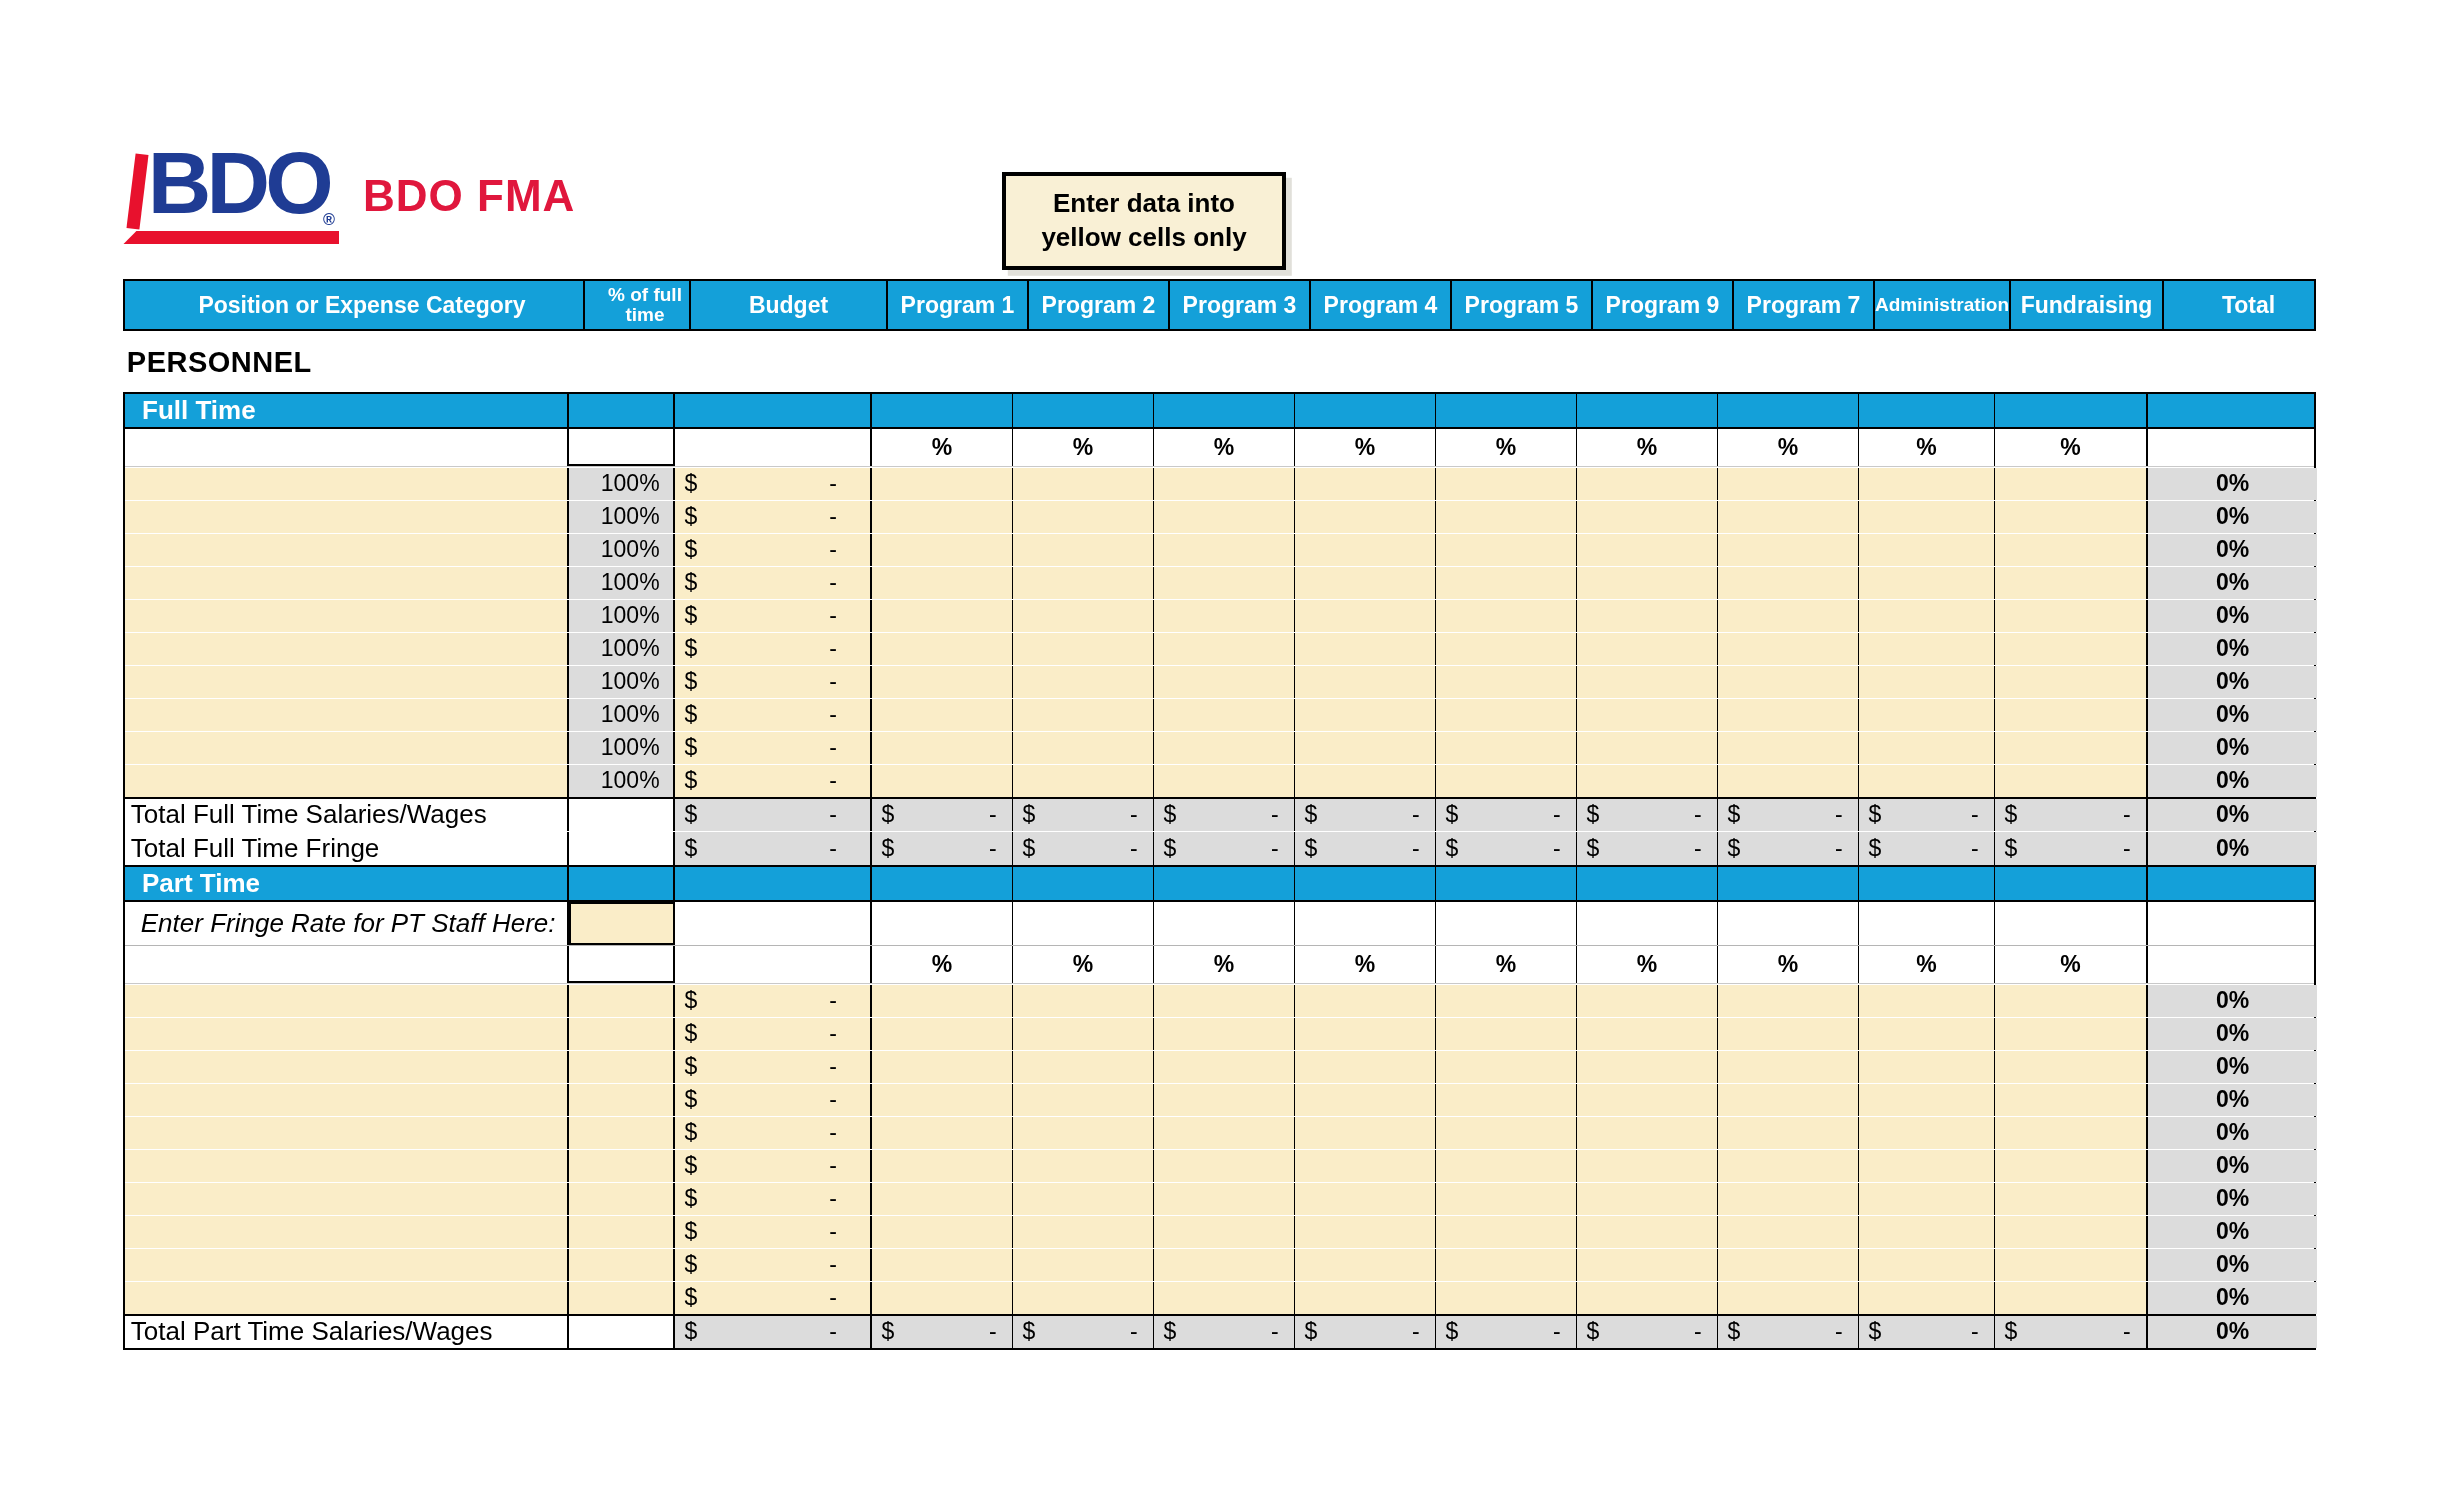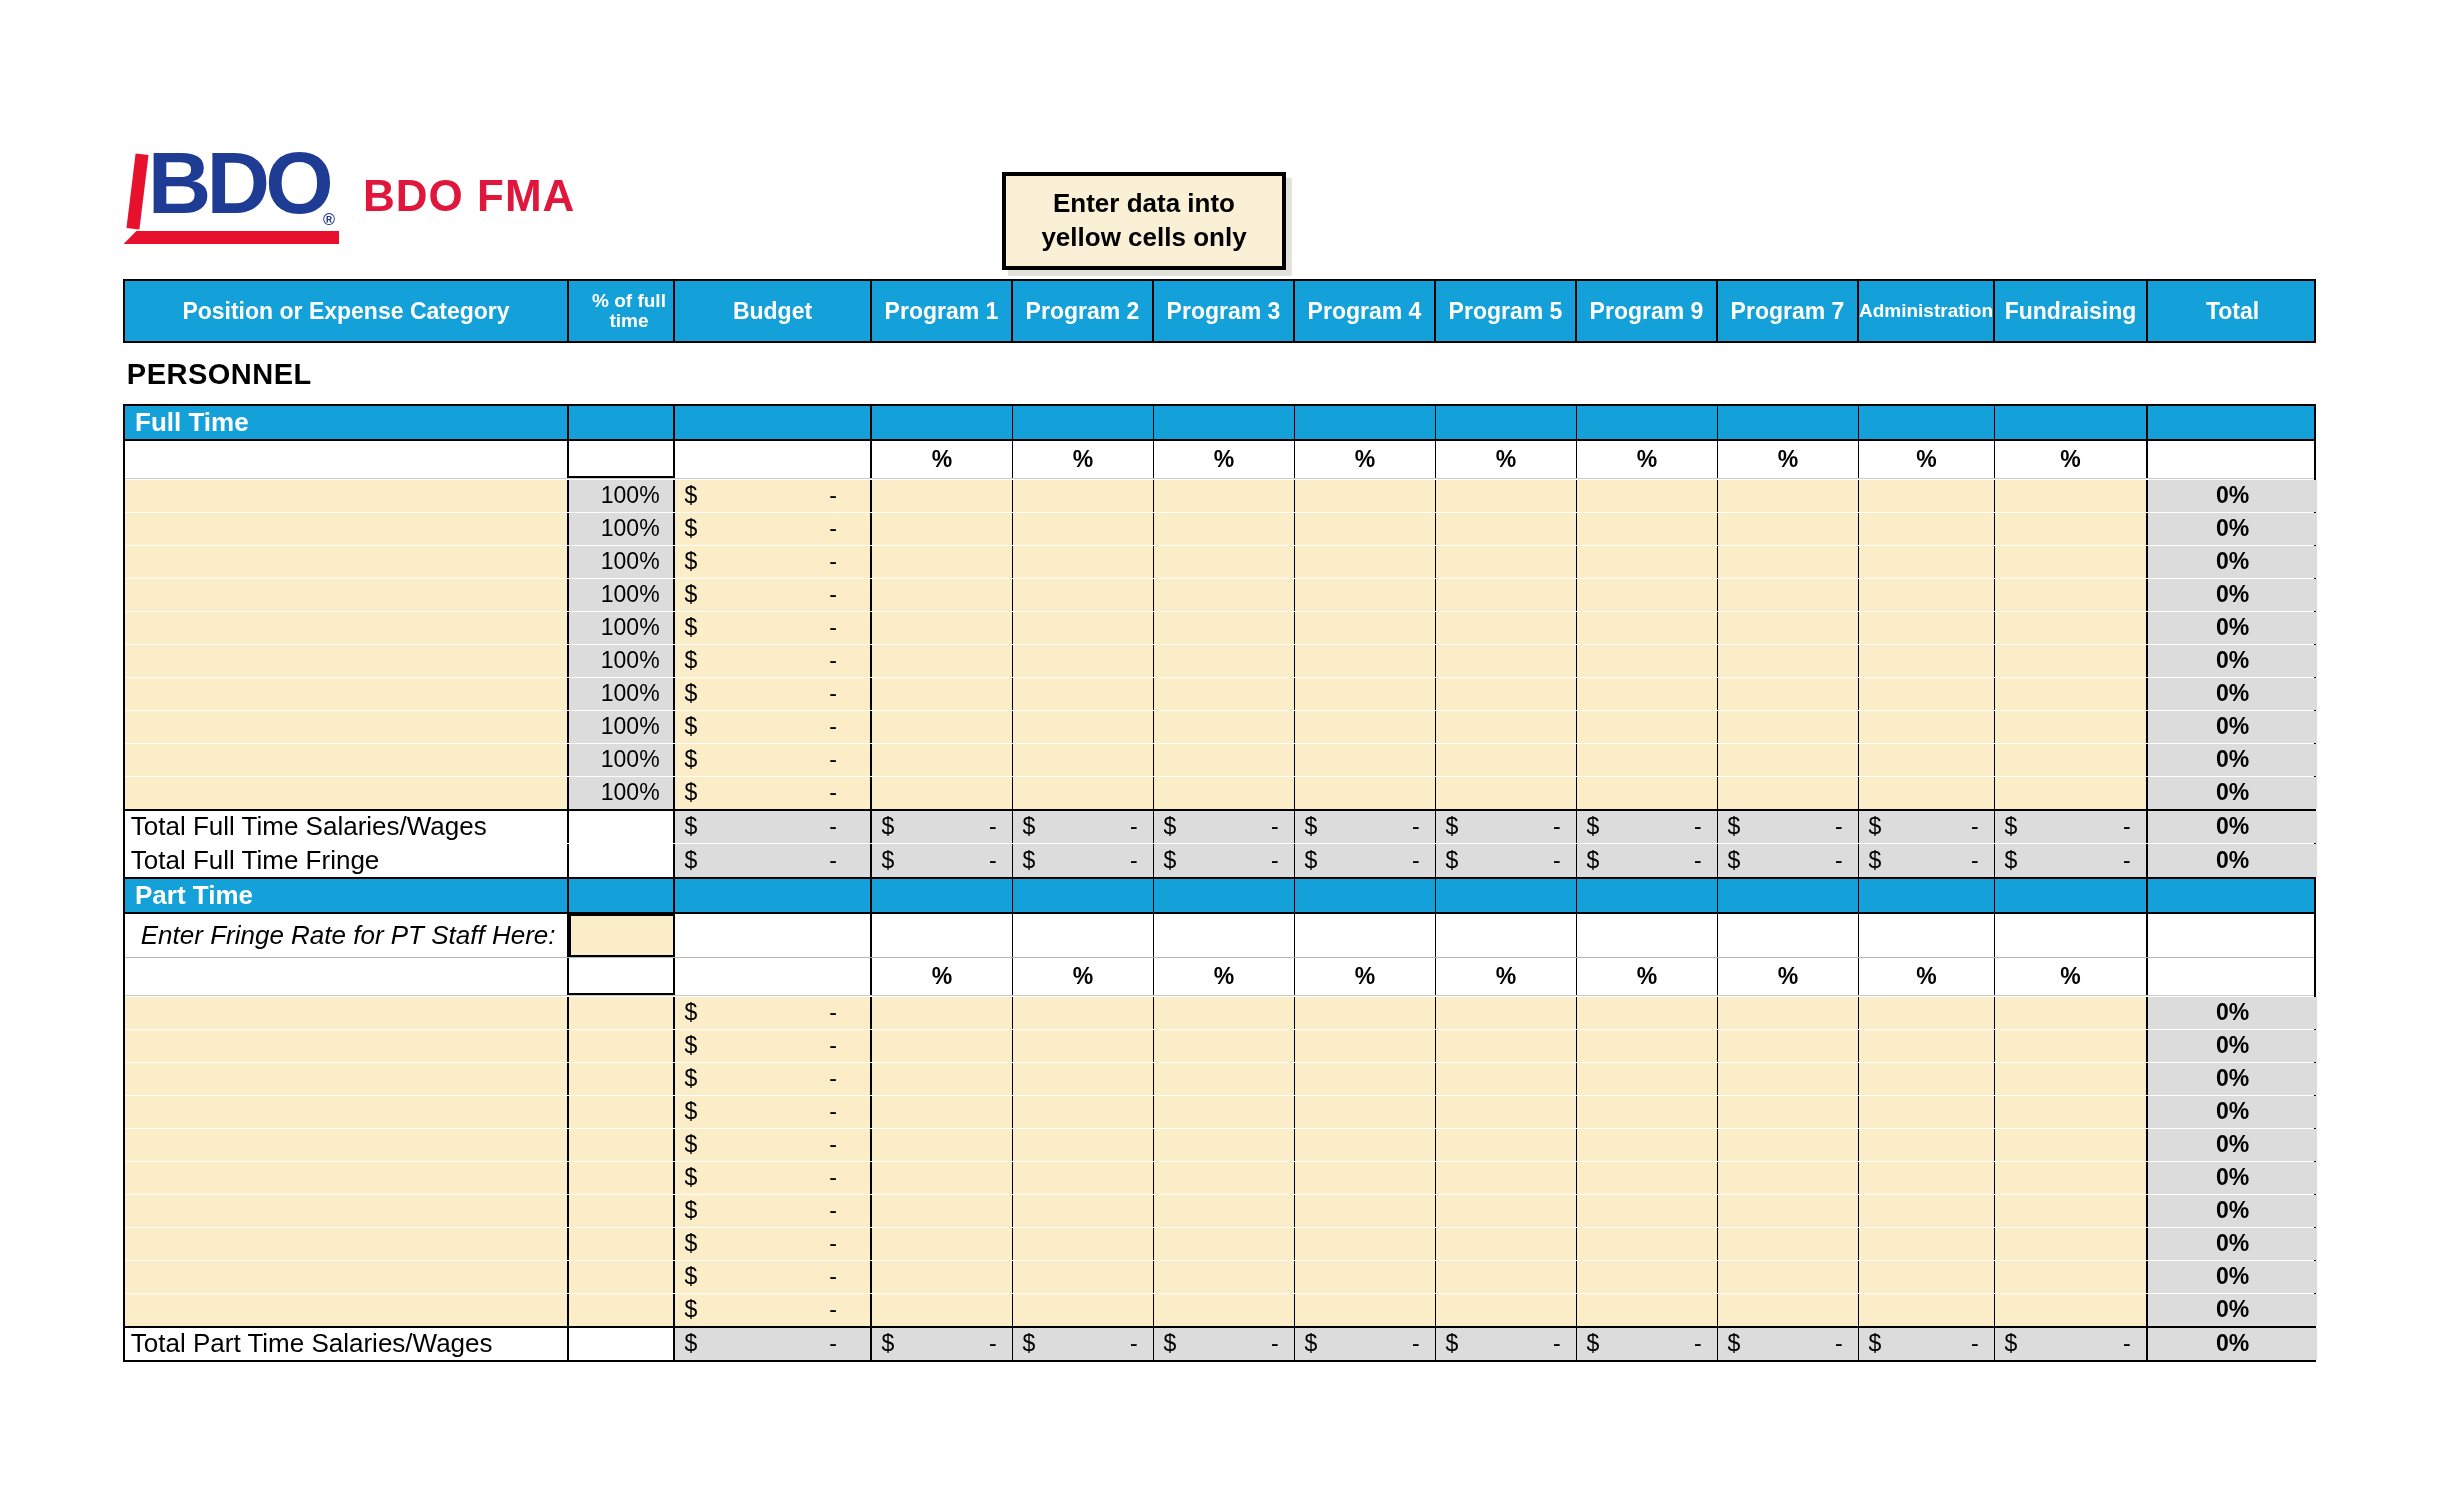--- a/index.html
+++ b/index.html
@@ -23,34 +23,34 @@
   .logo-bar-base{position:absolute;left:-21px;top:77px;width:216px;height:13.4px;background:var(--red);clip-path:polygon(0 100%,13.4px 0,100% 0,100% 100%);}
   .product-title{position:absolute;left:363px;top:171px;font-size:44px;font-weight:bold;color:var(--titlered);letter-spacing:1px;}
 
   
   .callout{position:absolute;left:1002px;top:172px;width:284px;height:98px;background:#F9F0D5;border:4.8px solid #000;
     display:flex;align-items:center;justify-content:center;text-align:center;font-size:26px;font-weight:bold;line-height:1.3;
     padding:0 13.4px;box-shadow:5.8px 5.8px 0 rgba(170,165,150,0.35);}
 
   
   .tablewrap{position:absolute;left:123px;top:279px;width:2193px;}
-  .thead{display:grid;grid-template-columns:var(--cols);height:64px;border:2.9px solid #000;background:var(--blue);}
+  .thead{display:grid;grid-template-columns:var(--cols);height:52px;border:2.9px solid #000;background:var(--blue);padding-left:16px;}
   .c{display:flex;align-items:center;border-right:1.9px solid #000;overflow:hidden;font-size:23px;color:#000;}
   .col-0,.col-1,.col-2,.col-11{border-right-width:2.9px;}
   .col-12{border-right:none;}
   .h{color:#fff;font-weight:bold;justify-content:center;text-align:center;line-height:1.05;border-right-width:2.9px;}
   .h.col-1{font-size:19px;margin-left:16px;}
   .h.col-10{font-size:19px;}
 
   .personnel{margin:15.4px 0 12.5px 3.8px;font-size:29px;font-weight:bold;color:#000;letter-spacing:0.5px;}
 
   .tbody{border:2.9px solid #000;border-top:none;background:#fff;}
   .r{display:grid;grid-template-columns:var(--cols);}
   .r-band{height:37px;background:var(--blue);border-top:2.9px solid #000;border-bottom:2.9px solid #000;}
-  .band-label{color:#fff;font-weight:bold;font-size:26px;padding-left:10px;}
+  .band-label{color:#fff;font-weight:bold;font-size:26px;padding-left:17px;}
   .r-fringe{height:44px;border-bottom:1px solid #b5b5b5;}
   .r-fringe .col-1{background:var(--yellow);border:2.9px solid #000;}
   .fringe-label{justify-content:flex-end;font-style:italic;font-size:26px;padding-right:11.5px;}
   .r-pct{height:38px;border-bottom:1px solid #c9c9c9;}
   .r-pct .col-1{border-bottom:2.9px solid #000;}
   .pct-sym{justify-content:center;font-weight:bold;}
   .r-data{height:33px;border-top:1.9px solid #fff;}
   .bg-y{background:var(--yellow);}
   .bg-g{background:var(--gray);}
   .val-pct{justify-content:flex-end;padding-right:13.4px;}

